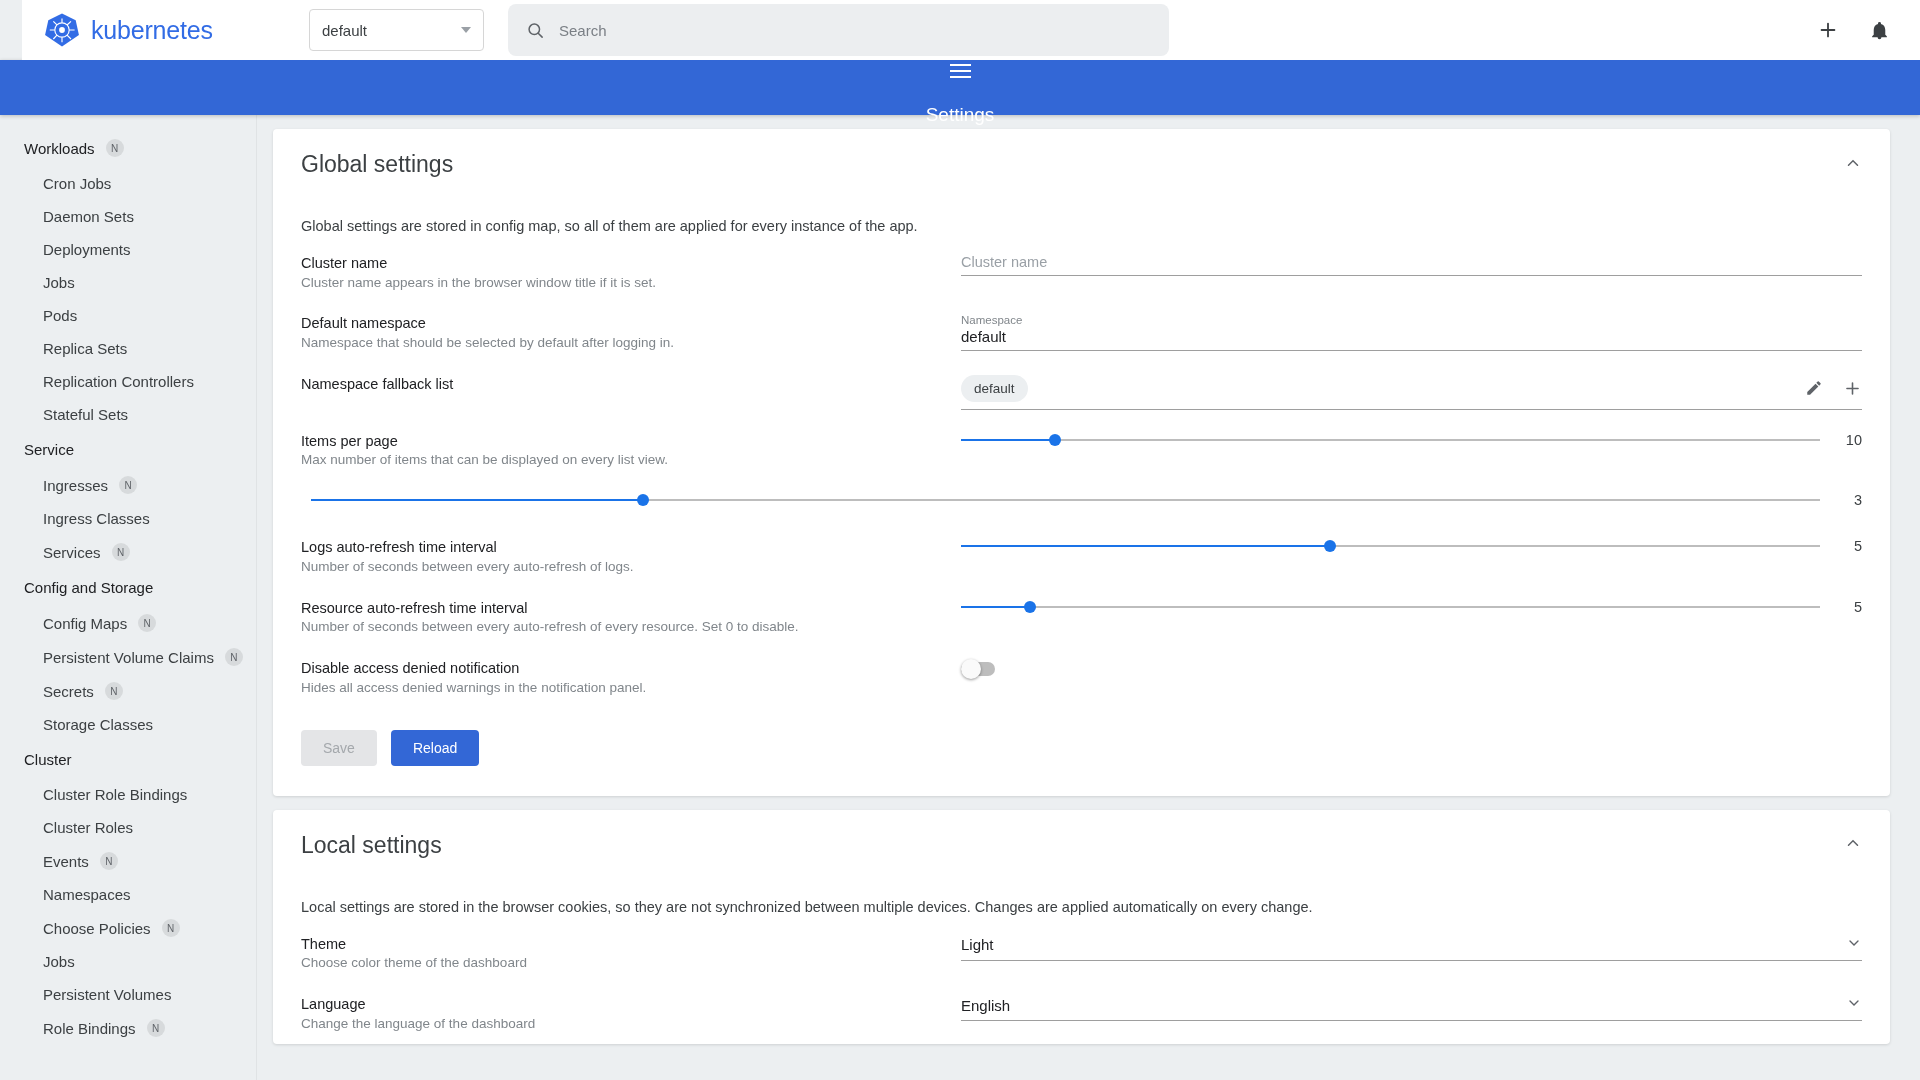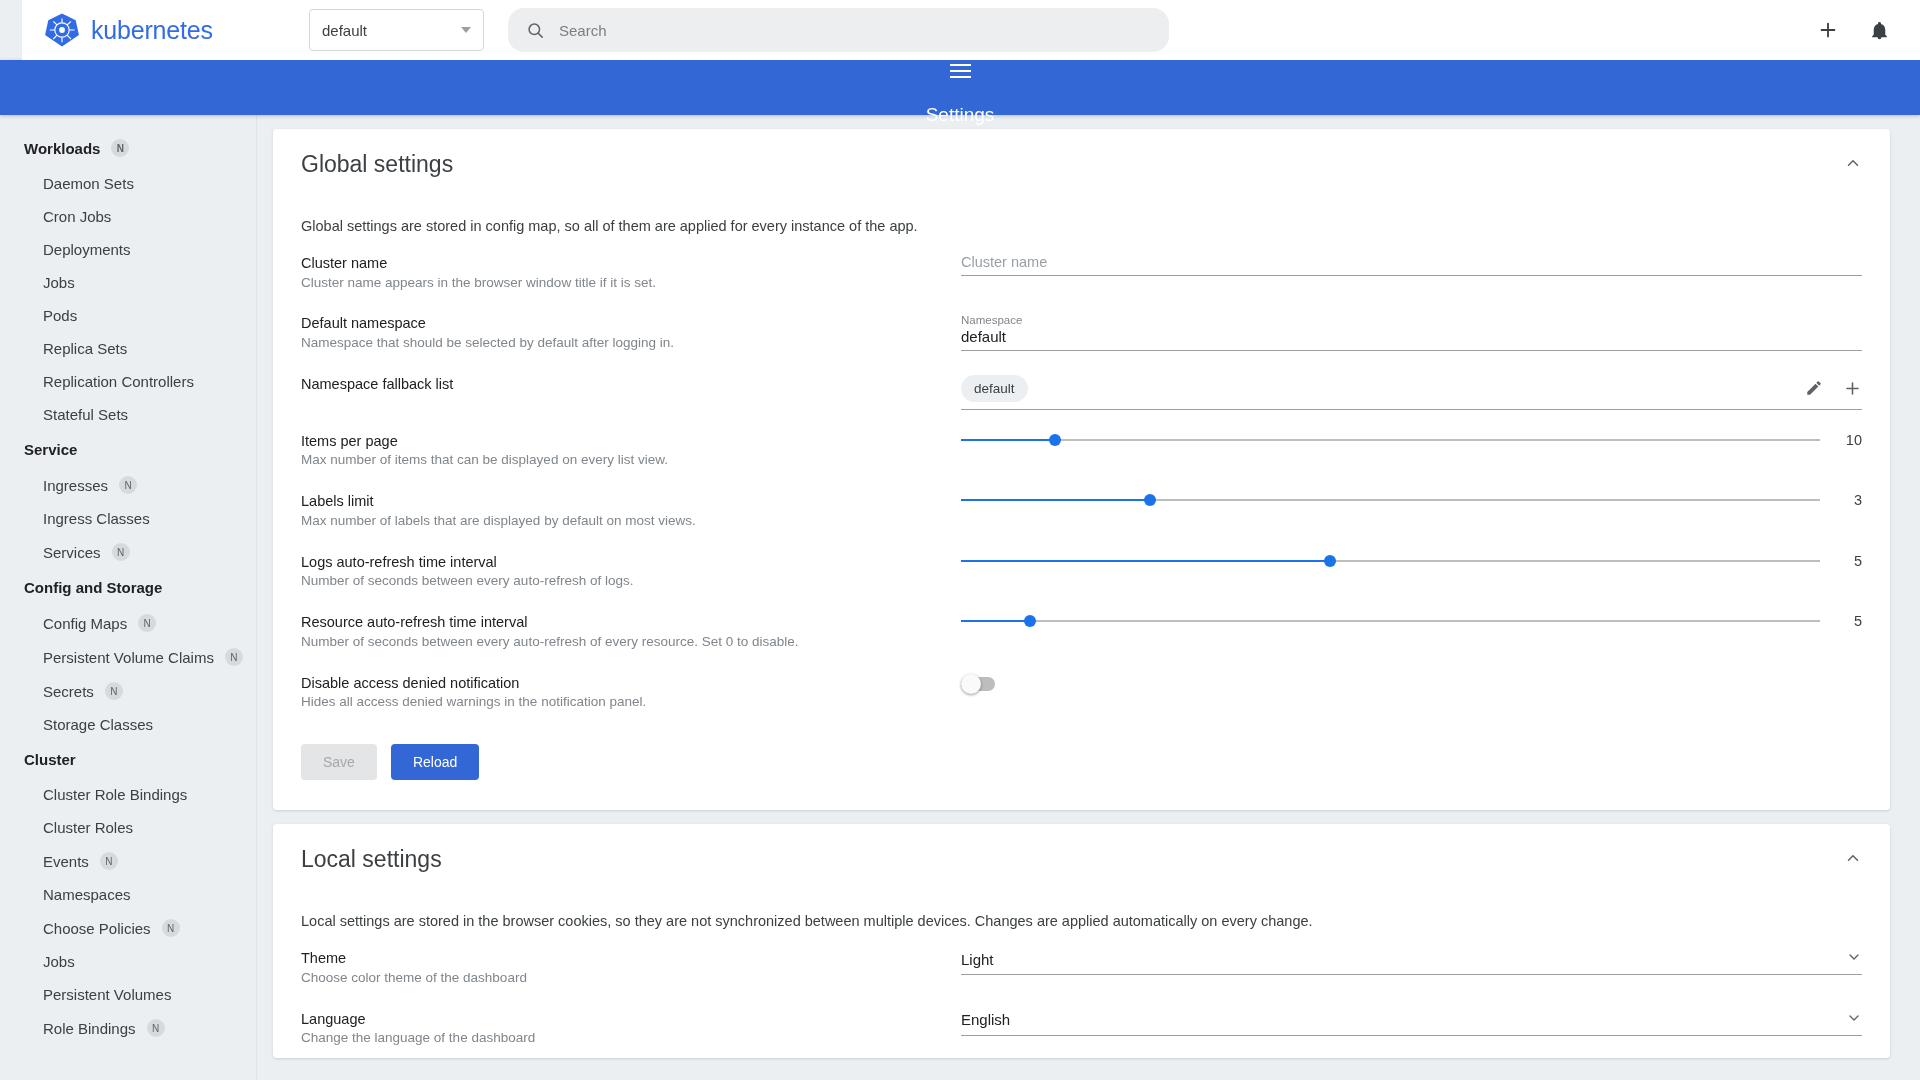--- a/index.html
+++ b/index.html
@@ -23,21 +23,21 @@
   }
   .ns-select {
     width: 175px; height: 42px; border: 1px solid #d6d6d6; border-radius: 4px;
     display: flex; align-items: center; justify-content: space-between;
     padding: 0 12px; font-size: 15px; color: #3c4043; background: #fff;
     margin-left: 20px; cursor: pointer;
   }
   .caret { width: 0; height: 0; border-left: 5px solid transparent;
            border-right: 5px solid transparent; border-top: 6px solid #9aa0a6; }
   .searchbar {
-    flex: 1; height: 44px; background: #eceef0; border-radius: 16px;
+    flex: 1; height: 52px; background: #eceef0; border-radius: 8px;
     display: flex; align-items: center; gap: 14px; padding: 0 18px;
     margin-left: 24px; margin-right: 24px; max-width: 690px; cursor: text;
   }
   .search-ph { font-size: 15px; color: #7a7f85; }
   .topbar-spacer { flex: 1; }
   .topbar-actions { display: flex; align-items: center; gap: 30px; padding-right: 8px; }
   .icon-btn { cursor: pointer; color: #3c4043; display: flex; align-items: center; }
 
   
   .pageheader {
@@ -52,21 +52,21 @@
 
   
   .body { display: flex; height: 965px; }
 
   
   .sidebar {
     width: 257px; flex: 0 0 257px; background: #eceff1; padding-top: 14px;
     overflow: hidden; border-right: 1px solid #e0e3e5;
   }
   .nav-group-title {
-    font-size: 15px; font-weight: 700; color: #202124;
+    font-size: 15px; font-weight: 400; color: #202124;
     padding: 10px 0 10px 24px; display: flex; align-items: center; gap: 11px;
   }
   .nav-item {
     font-size: 15px; color: #3c4043; padding: 8px 0 8px 43px;
     display: flex; align-items: center; gap: 11px; cursor: pointer;
   }
   .badge-n {
     width: 18px; height: 18px; border-radius: 50%; background: #d7dadc;
     color: #5f6368; font-size: 10px; display: inline-flex;
     align-items: center; justify-content: center; flex: 0 0 18px;
@@ -211,24 +211,24 @@
 
 <div class="body">
 
   <div class="sidebar">
 
     <div class="nav-group-title">
       <span>Workloads</span>
       <span class="badge-n">N</span>
     </div>
     <div class="nav-item">
+        <span>Cron Jobs</span>
+      </div>
+    <div class="nav-item">
         <span>Daemon Sets</span>
-      </div>
-    <div class="nav-item">
-        <span>Cron Jobs</span>
       </div>
     <div class="nav-item">
         <span>Deployments</span>
       </div>
     <div class="nav-item">
         <span>Jobs</span>
       </div>
     <div class="nav-item">
         <span>Pods</span>
       </div>
@@ -385,24 +385,20 @@
               <div class="track"></div>
               <div class="fill" style="width:11%"></div>
               <div class="thumb" style="left:11%"></div>
             </div>
             <span class="slider-val">10</span>
           </div>
         </div>
       </div>
 
       <div class="row">
-        <div class="row-label">
-          <span class="lbl">Labels limit</span>
-          <span class="sub">Max number of labels that are displayed by default on most views.</span>
-        </div>
         <div class="row-ctrl">
           <div class="sliderrow">
             <div class="slider">
               <div class="track"></div>
               <div class="fill" style="width:22%"></div>
               <div class="thumb" style="left:22%"></div>
             </div>
             <span class="slider-val">3</span>
           </div>
         </div>

